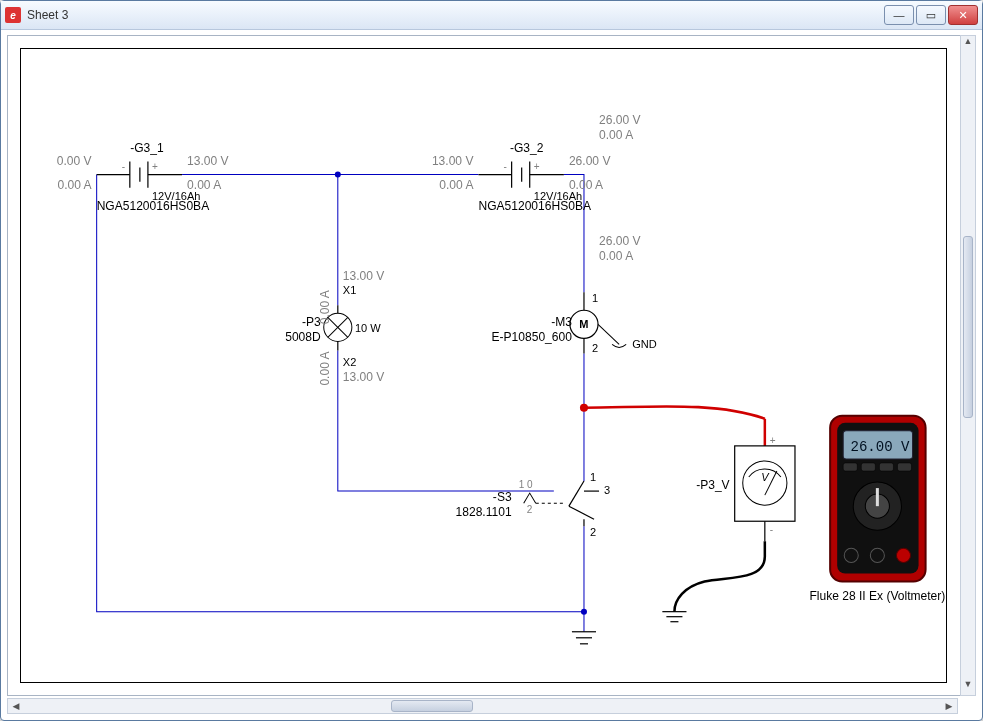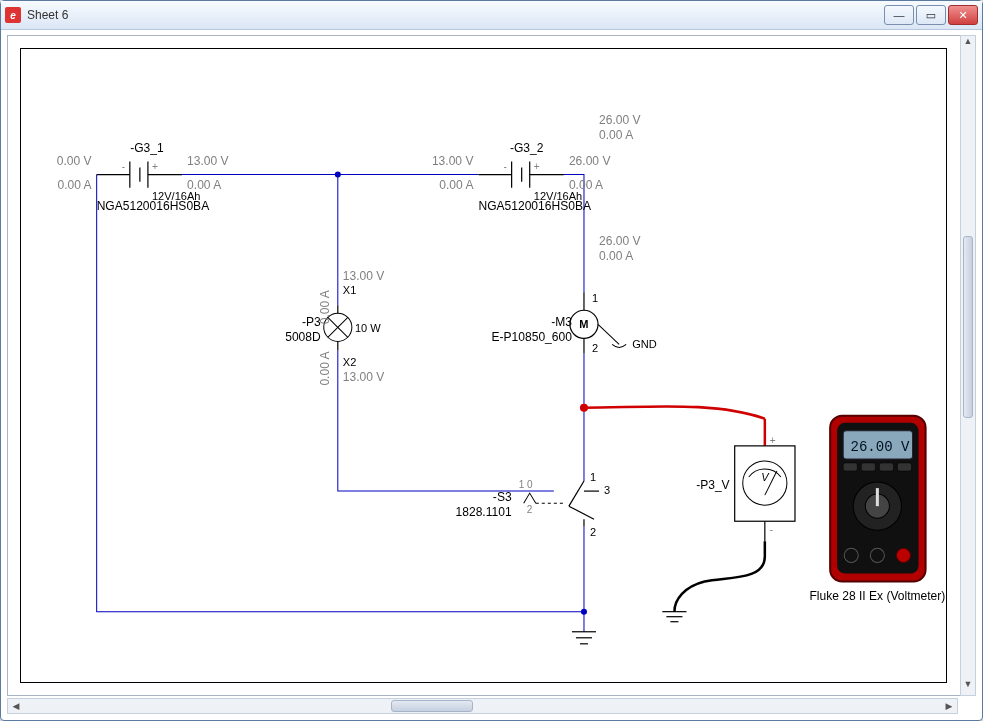--- a/index.html
+++ b/index.html
@@ -132,21 +132,21 @@
   .multi-dial { fill:#222; stroke:#000; }
   .multi-knob { fill:#444; stroke:#000; }
 </style>
 </head>
 <body>
 
 <div class="window">
 
   <div class="titlebar">
     <div class="icon">e</div>
-    <span>Sheet 6</span>
+    <span>Sheet 3</span>
     <div class="winbtns">
       <div class="winbtn">
         <span>—</span>
       </div>
       <div class="winbtn">
         <span>▭</span>
       </div>
       <div class="winbtn close">
         <span>✕</span>
       </div>

